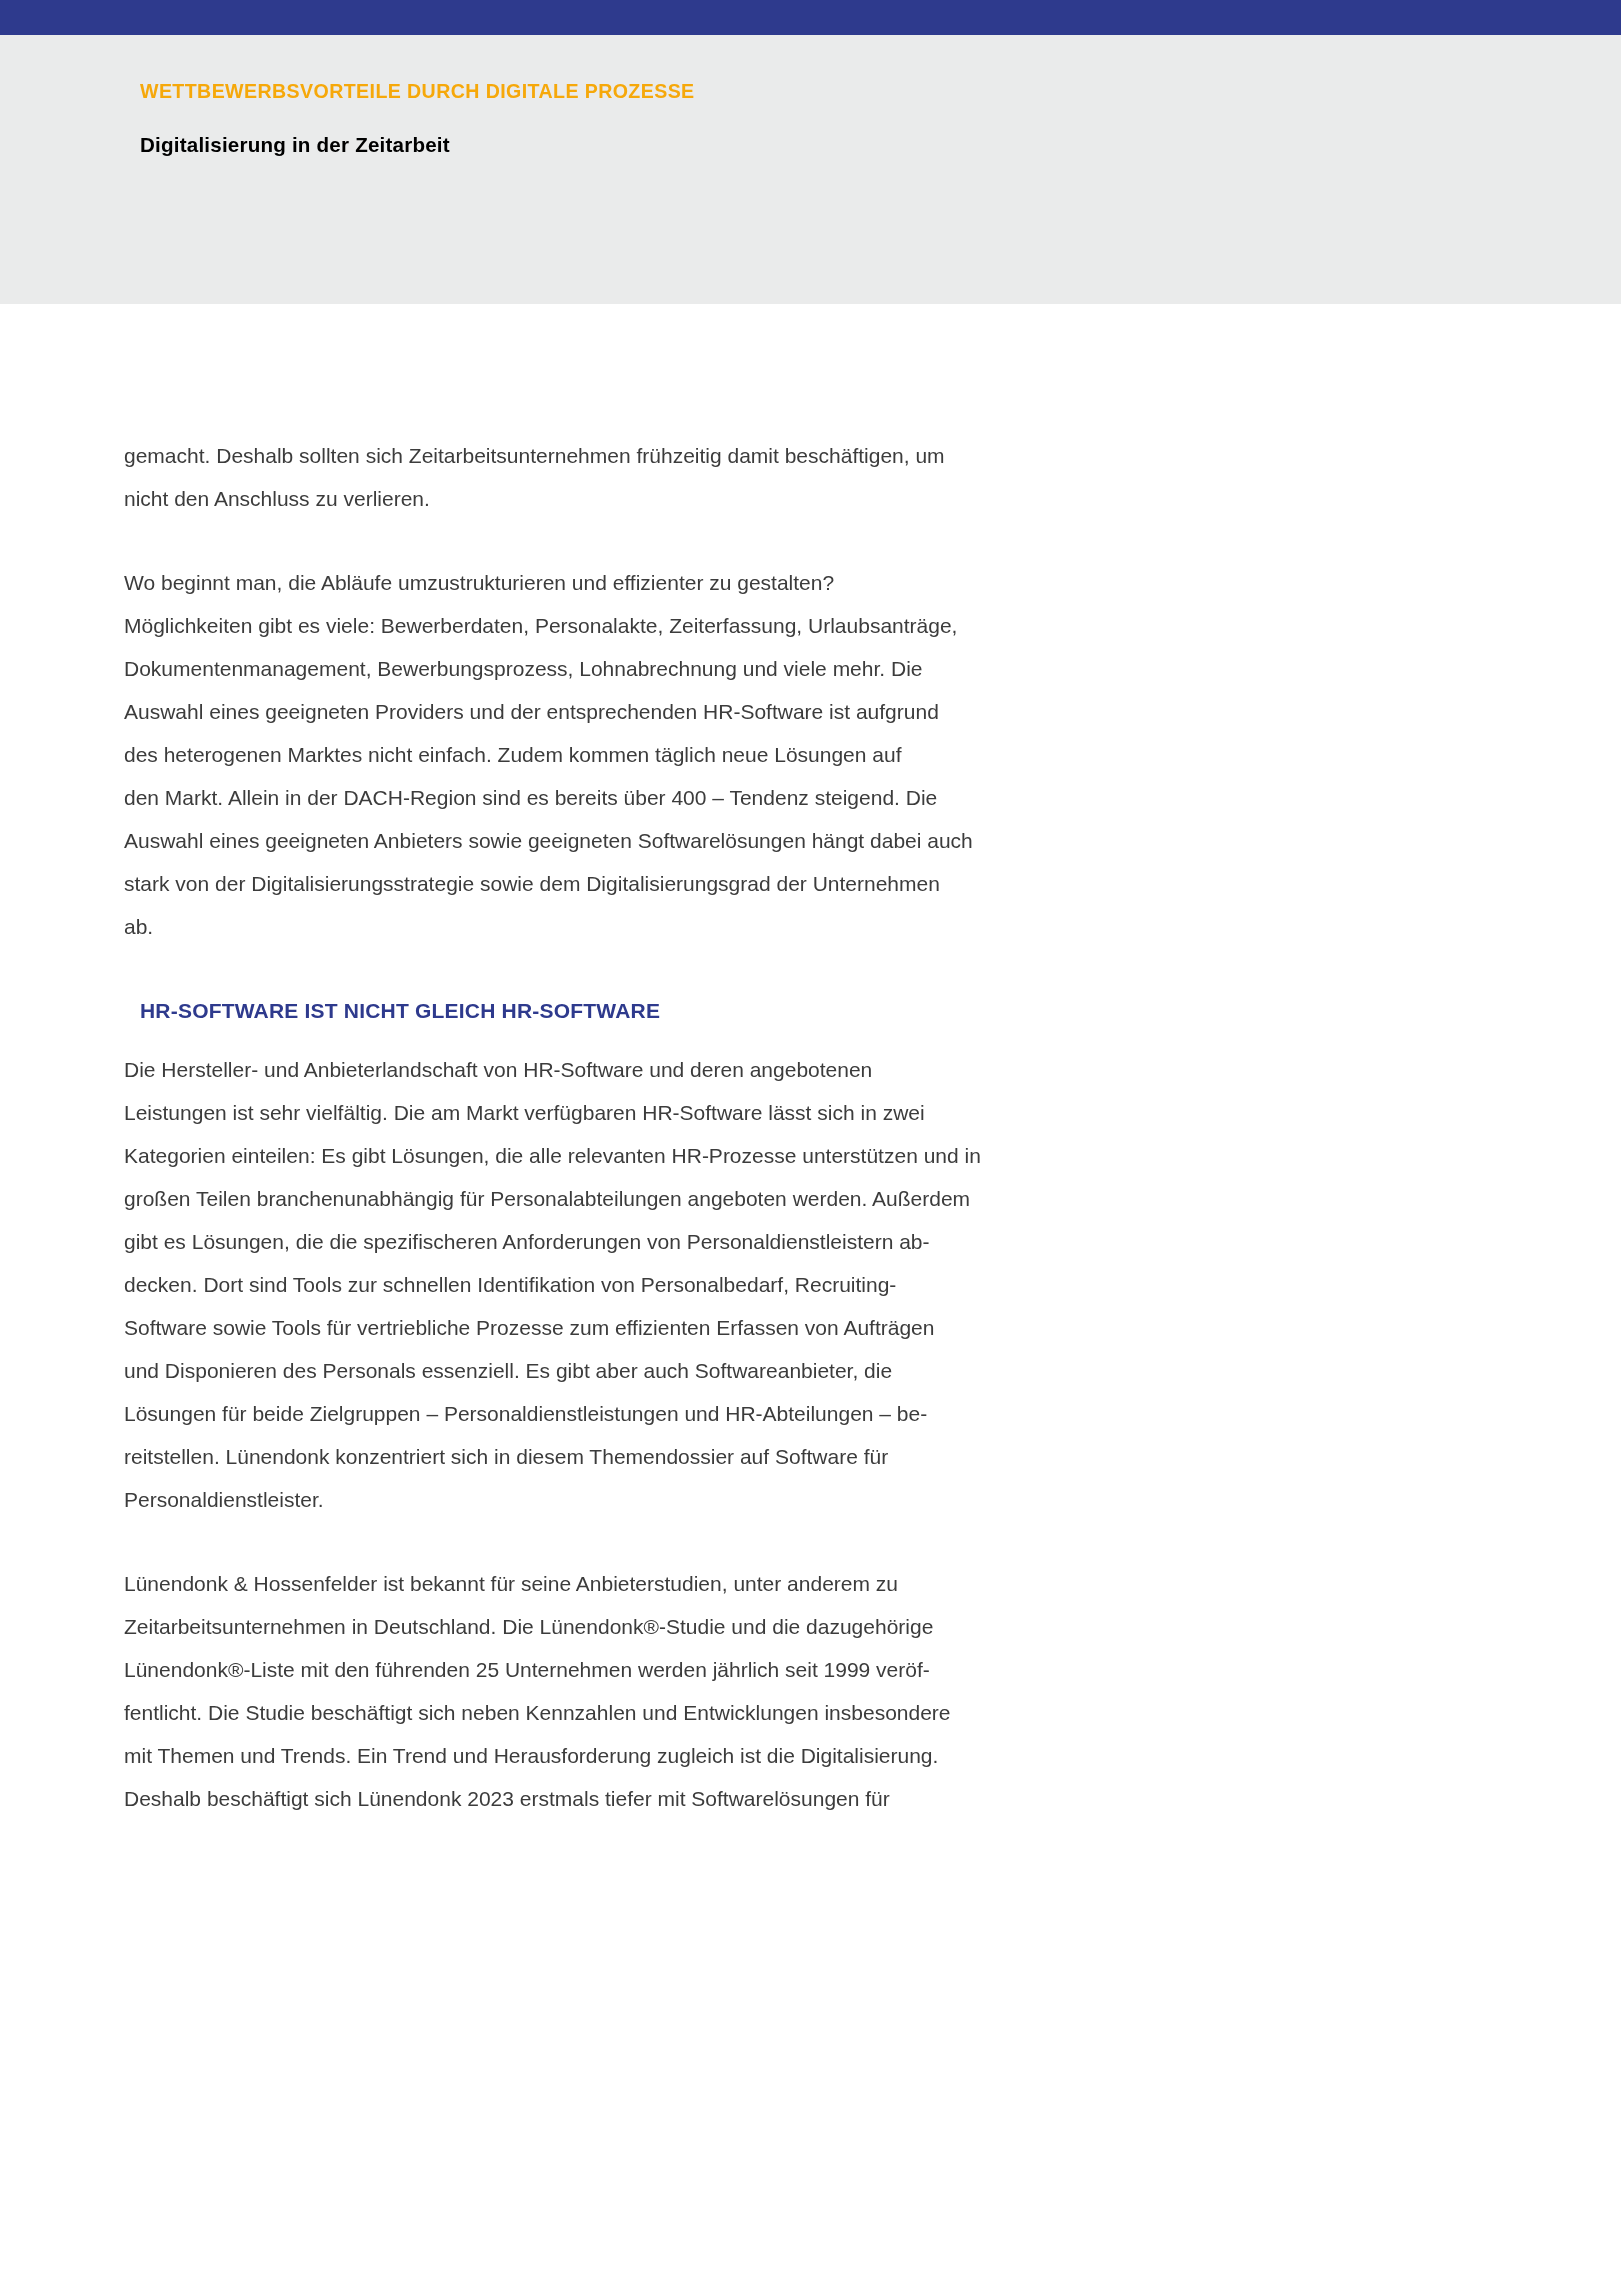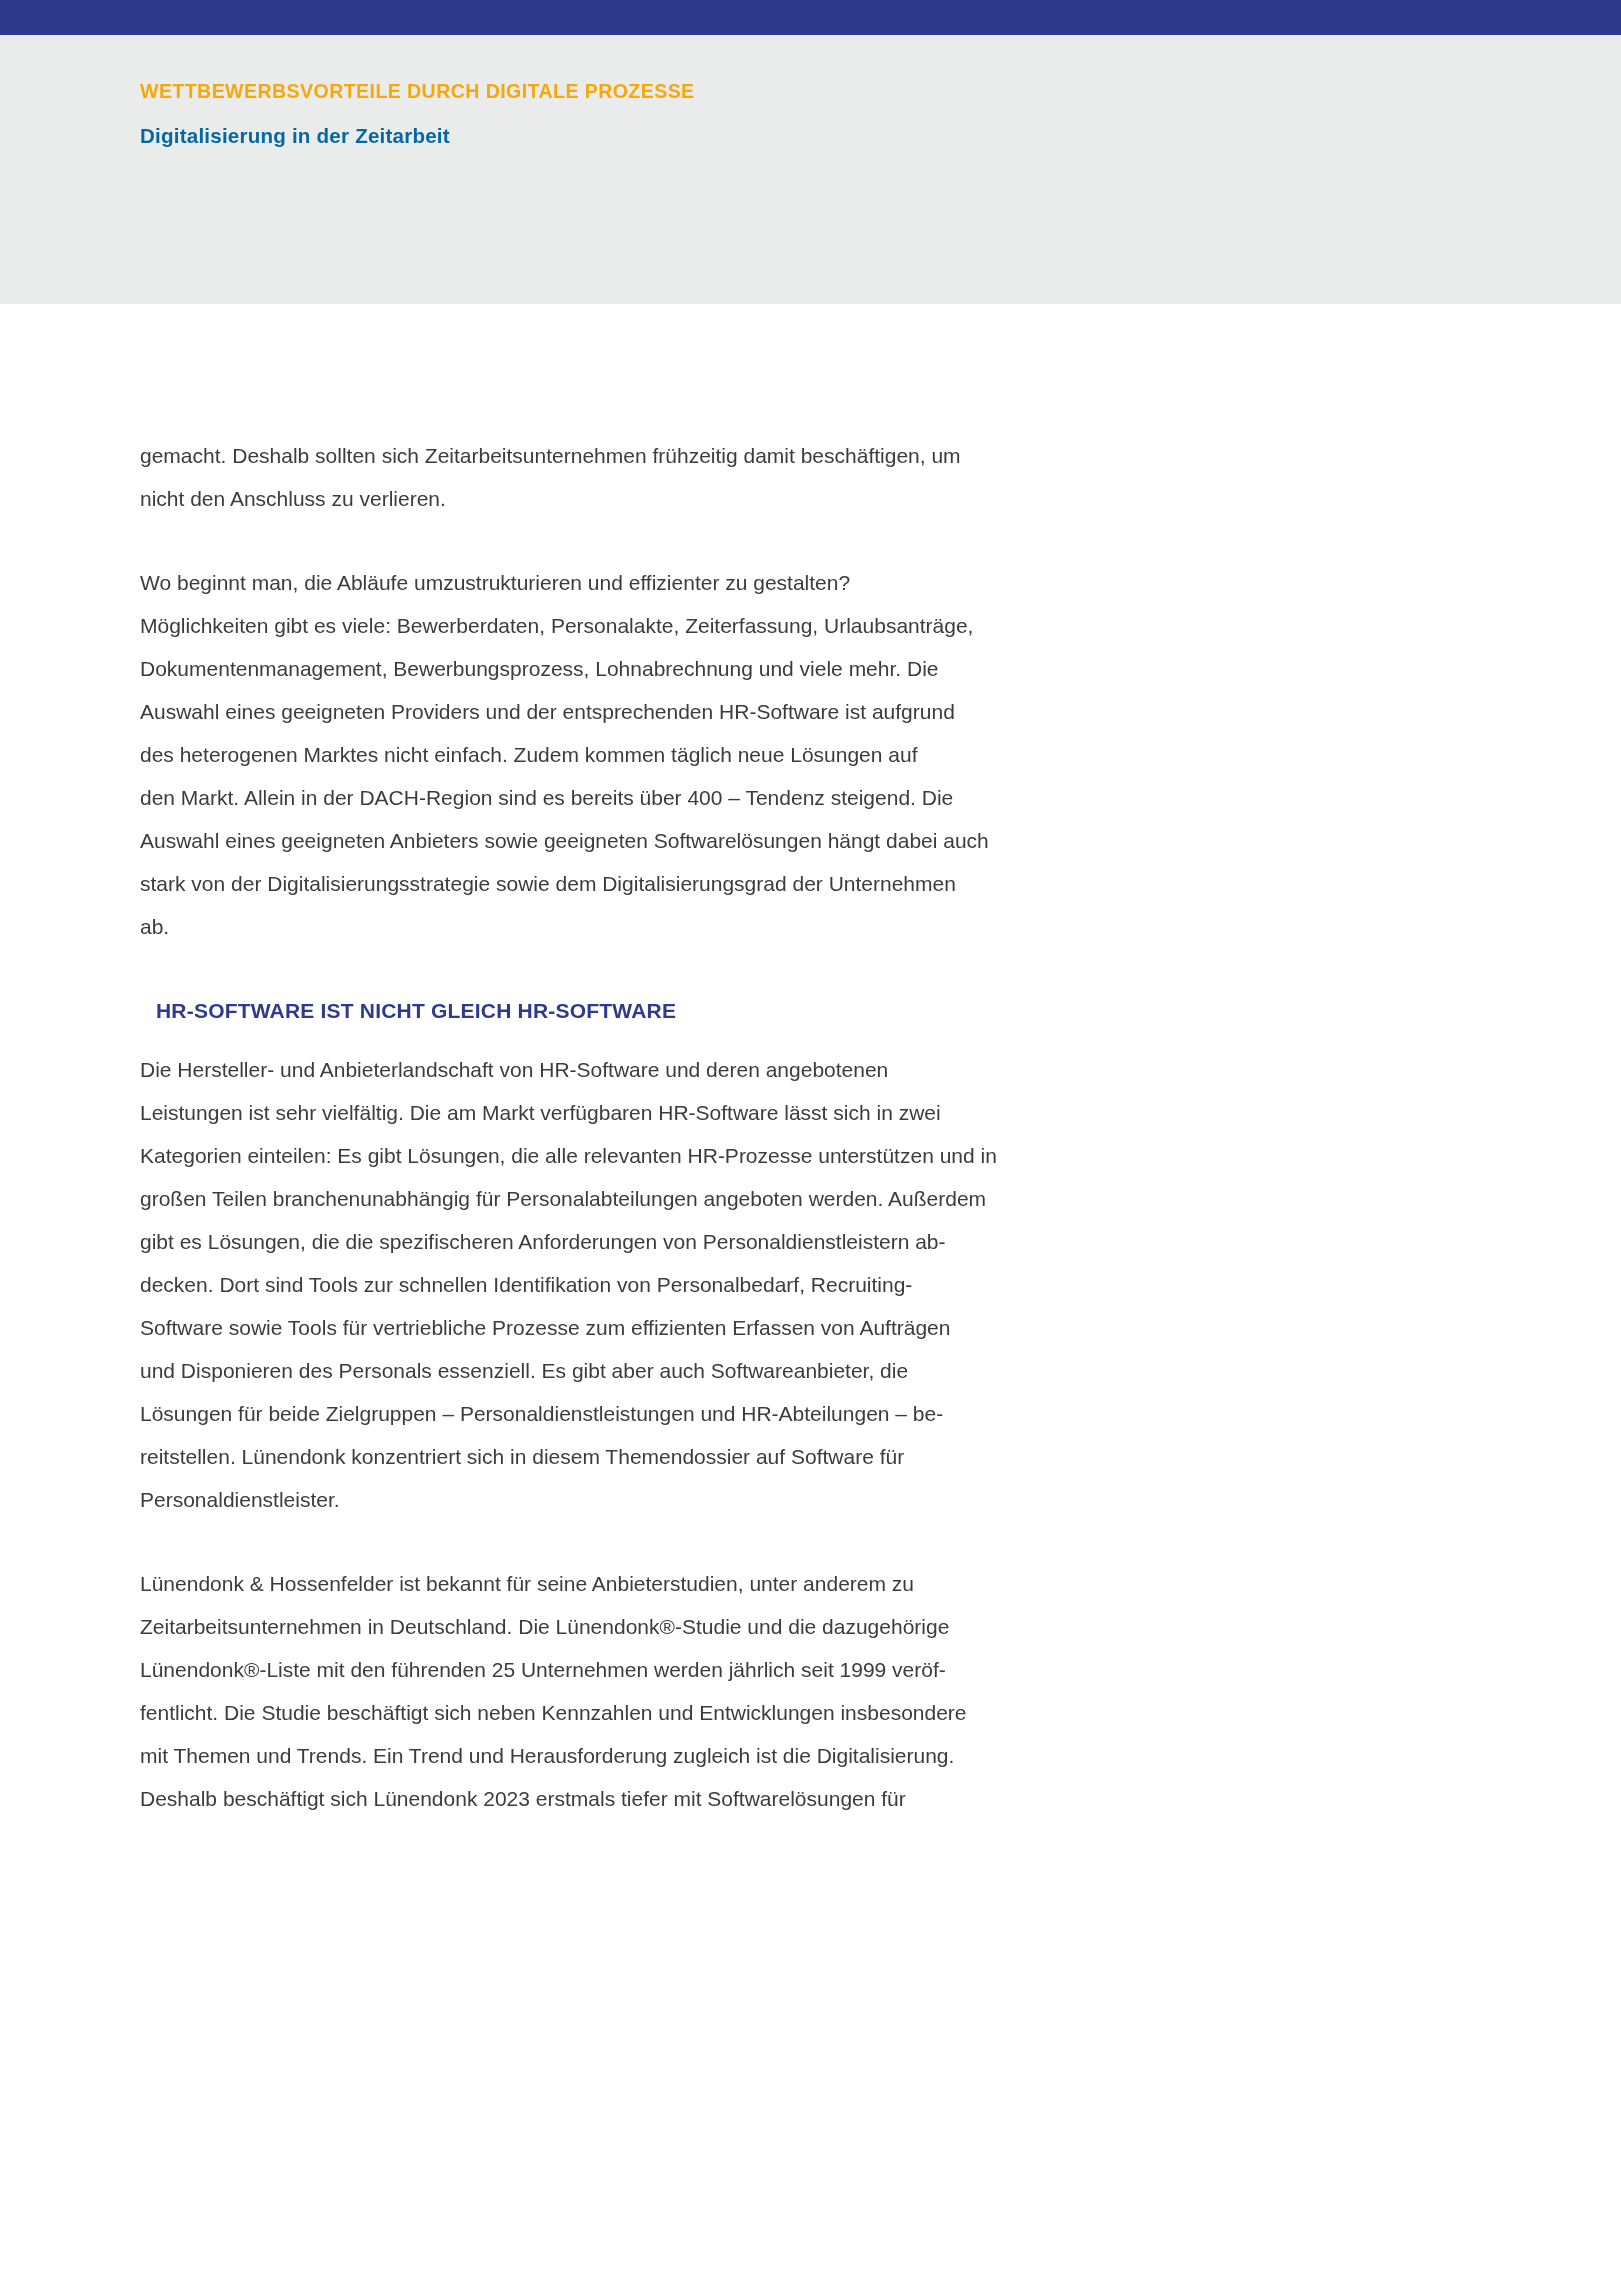--- a/index.html
+++ b/index.html
@@ -20,28 +20,28 @@
     box-sizing:border-box;
     padding:45px 0 0 140px;
   }
   .kicker{
     color:#f6a80a;
     font-size:19.6px;
     font-weight:bold;
     letter-spacing:0.4px;
   }
   .chapter-title{
-    margin-top:21px;
-    color:#0369a1;
+    margin-top:30px;
+    color:#000000;
     font-size:20.6px;
     font-weight:bold;
     letter-spacing:0.2px;
   }
   .content{
-    position:absolute;top:434px;left:140px;width:1108px;
+    position:absolute;top:434px;left:124px;width:1108px;
     color:#3c3c3c;
     font-size:21px;
     line-height:43px;
   }
   .content p{
     margin:0 0 41px 0;
     white-space:pre-line;
   }
   .content h2{
     margin:16px;

